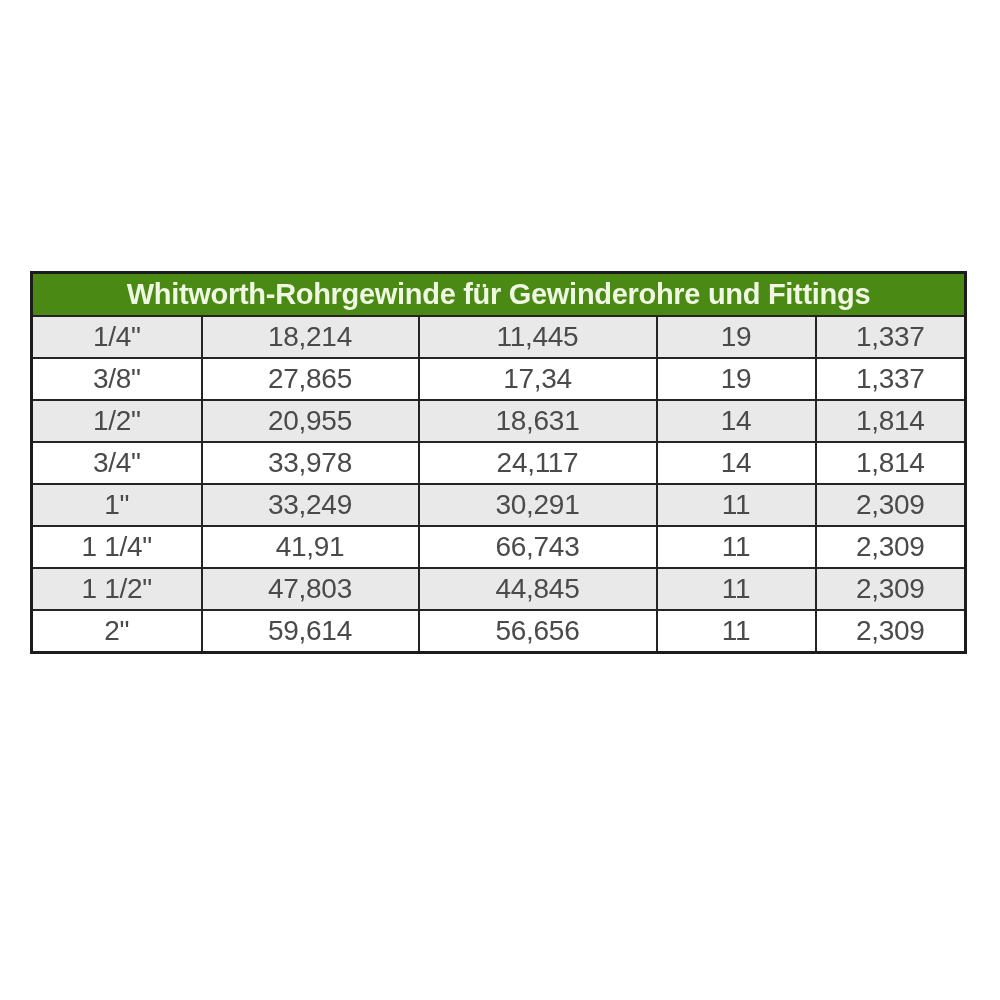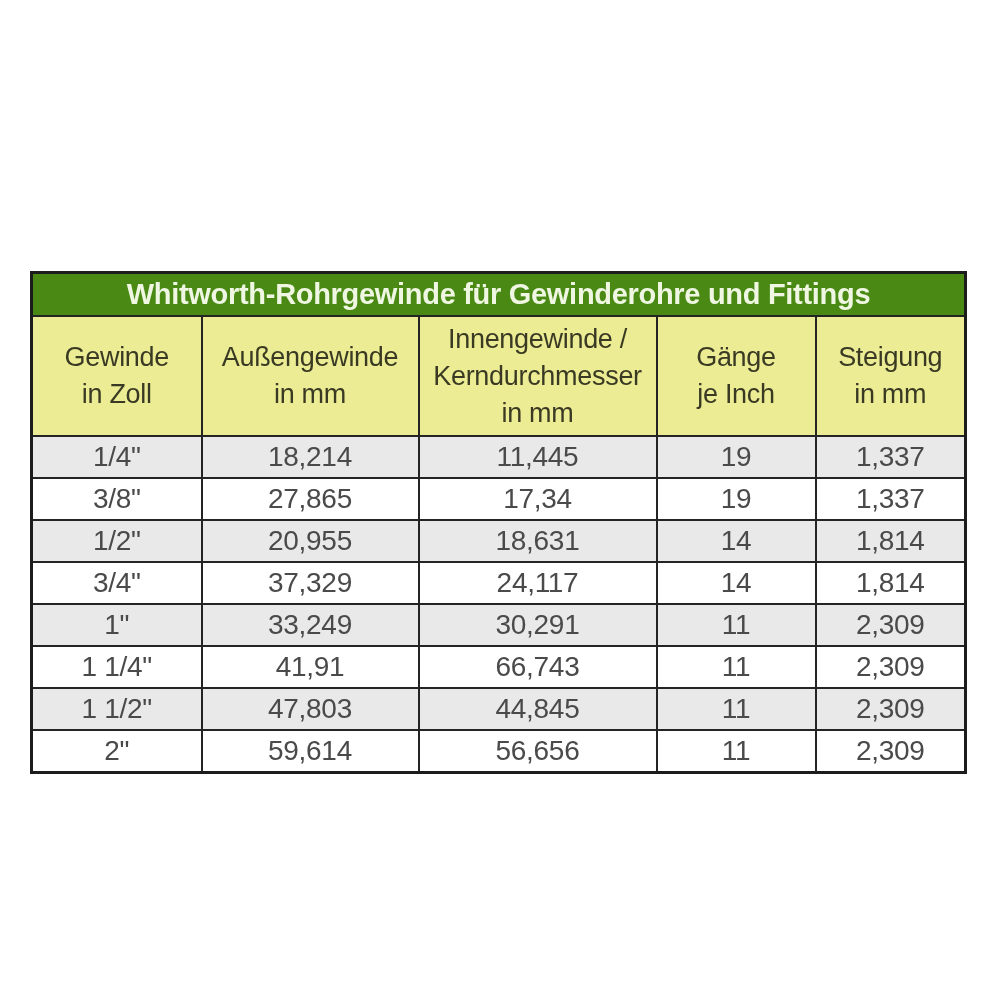--- a/index.html
+++ b/index.html
@@ -75,33 +75,20 @@
         <col style="width:170px">
         <col style="width:217px">
         <col style="width:238px">
         <col style="width:159px">
         <col style="width:150px">
       </colgroup>
       <thead>
         <tr>
           <th class="title-cell" colspan="5">Whitworth-Rohrgewinde für Gewinderohre und Fittings</th>
         </tr>
-        <tr>
-          <th class="head-cell">Gewinde
-in Zoll</th>
-          <th class="head-cell">Außengewinde
-in mm</th>
-          <th class="head-cell">Innengewinde /
-Kerndurchmesser
-in mm</th>
-          <th class="head-cell">Gänge
-je Inch</th>
-          <th class="head-cell">Steigung
-in mm</th>
-        </tr>
       </thead>
       <tbody>
         <tr class="shaded">
           <td class="data-cell">1/4"</td>
           <td class="data-cell">18,214</td>
           <td class="data-cell">11,445</td>
           <td class="data-cell">19</td>
           <td class="data-cell">1,337</td>
         </tr>
         <tr>
@@ -113,21 +100,21 @@
         </tr>
         <tr class="shaded">
           <td class="data-cell">1/2"</td>
           <td class="data-cell">20,955</td>
           <td class="data-cell">18,631</td>
           <td class="data-cell">14</td>
           <td class="data-cell">1,814</td>
         </tr>
         <tr>
           <td class="data-cell">3/4"</td>
-          <td class="data-cell">37,329</td>
+          <td class="data-cell">33,978</td>
           <td class="data-cell">24,117</td>
           <td class="data-cell">14</td>
           <td class="data-cell">1,814</td>
         </tr>
         <tr class="shaded">
           <td class="data-cell">1"</td>
           <td class="data-cell">33,249</td>
           <td class="data-cell">30,291</td>
           <td class="data-cell">11</td>
           <td class="data-cell">2,309</td>

